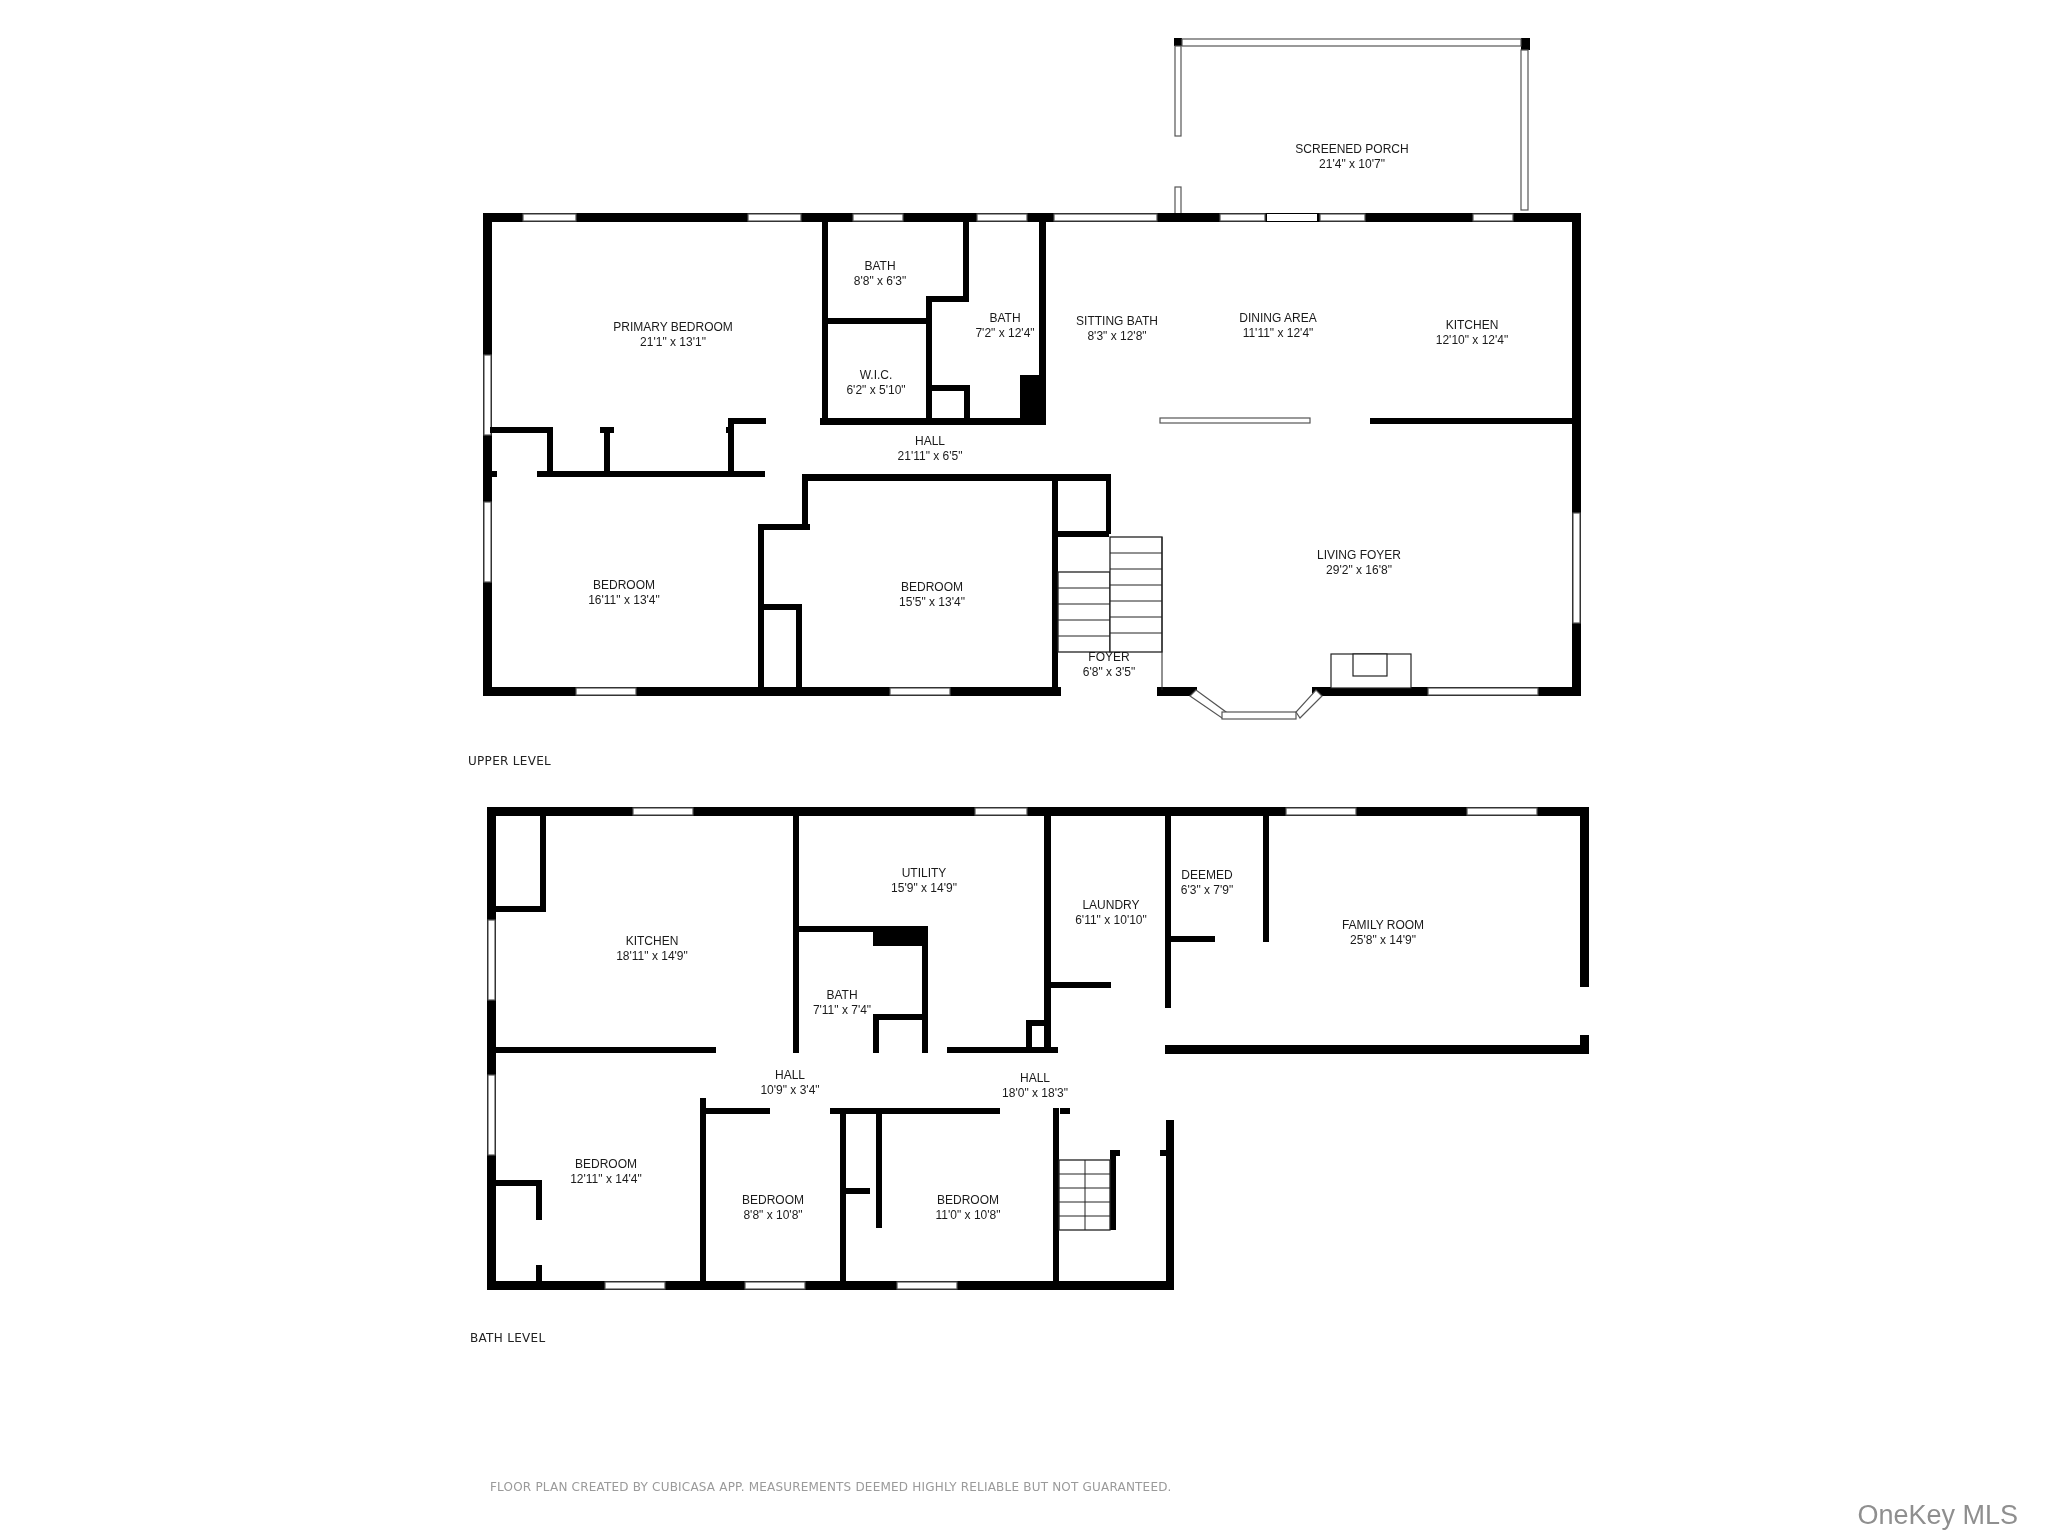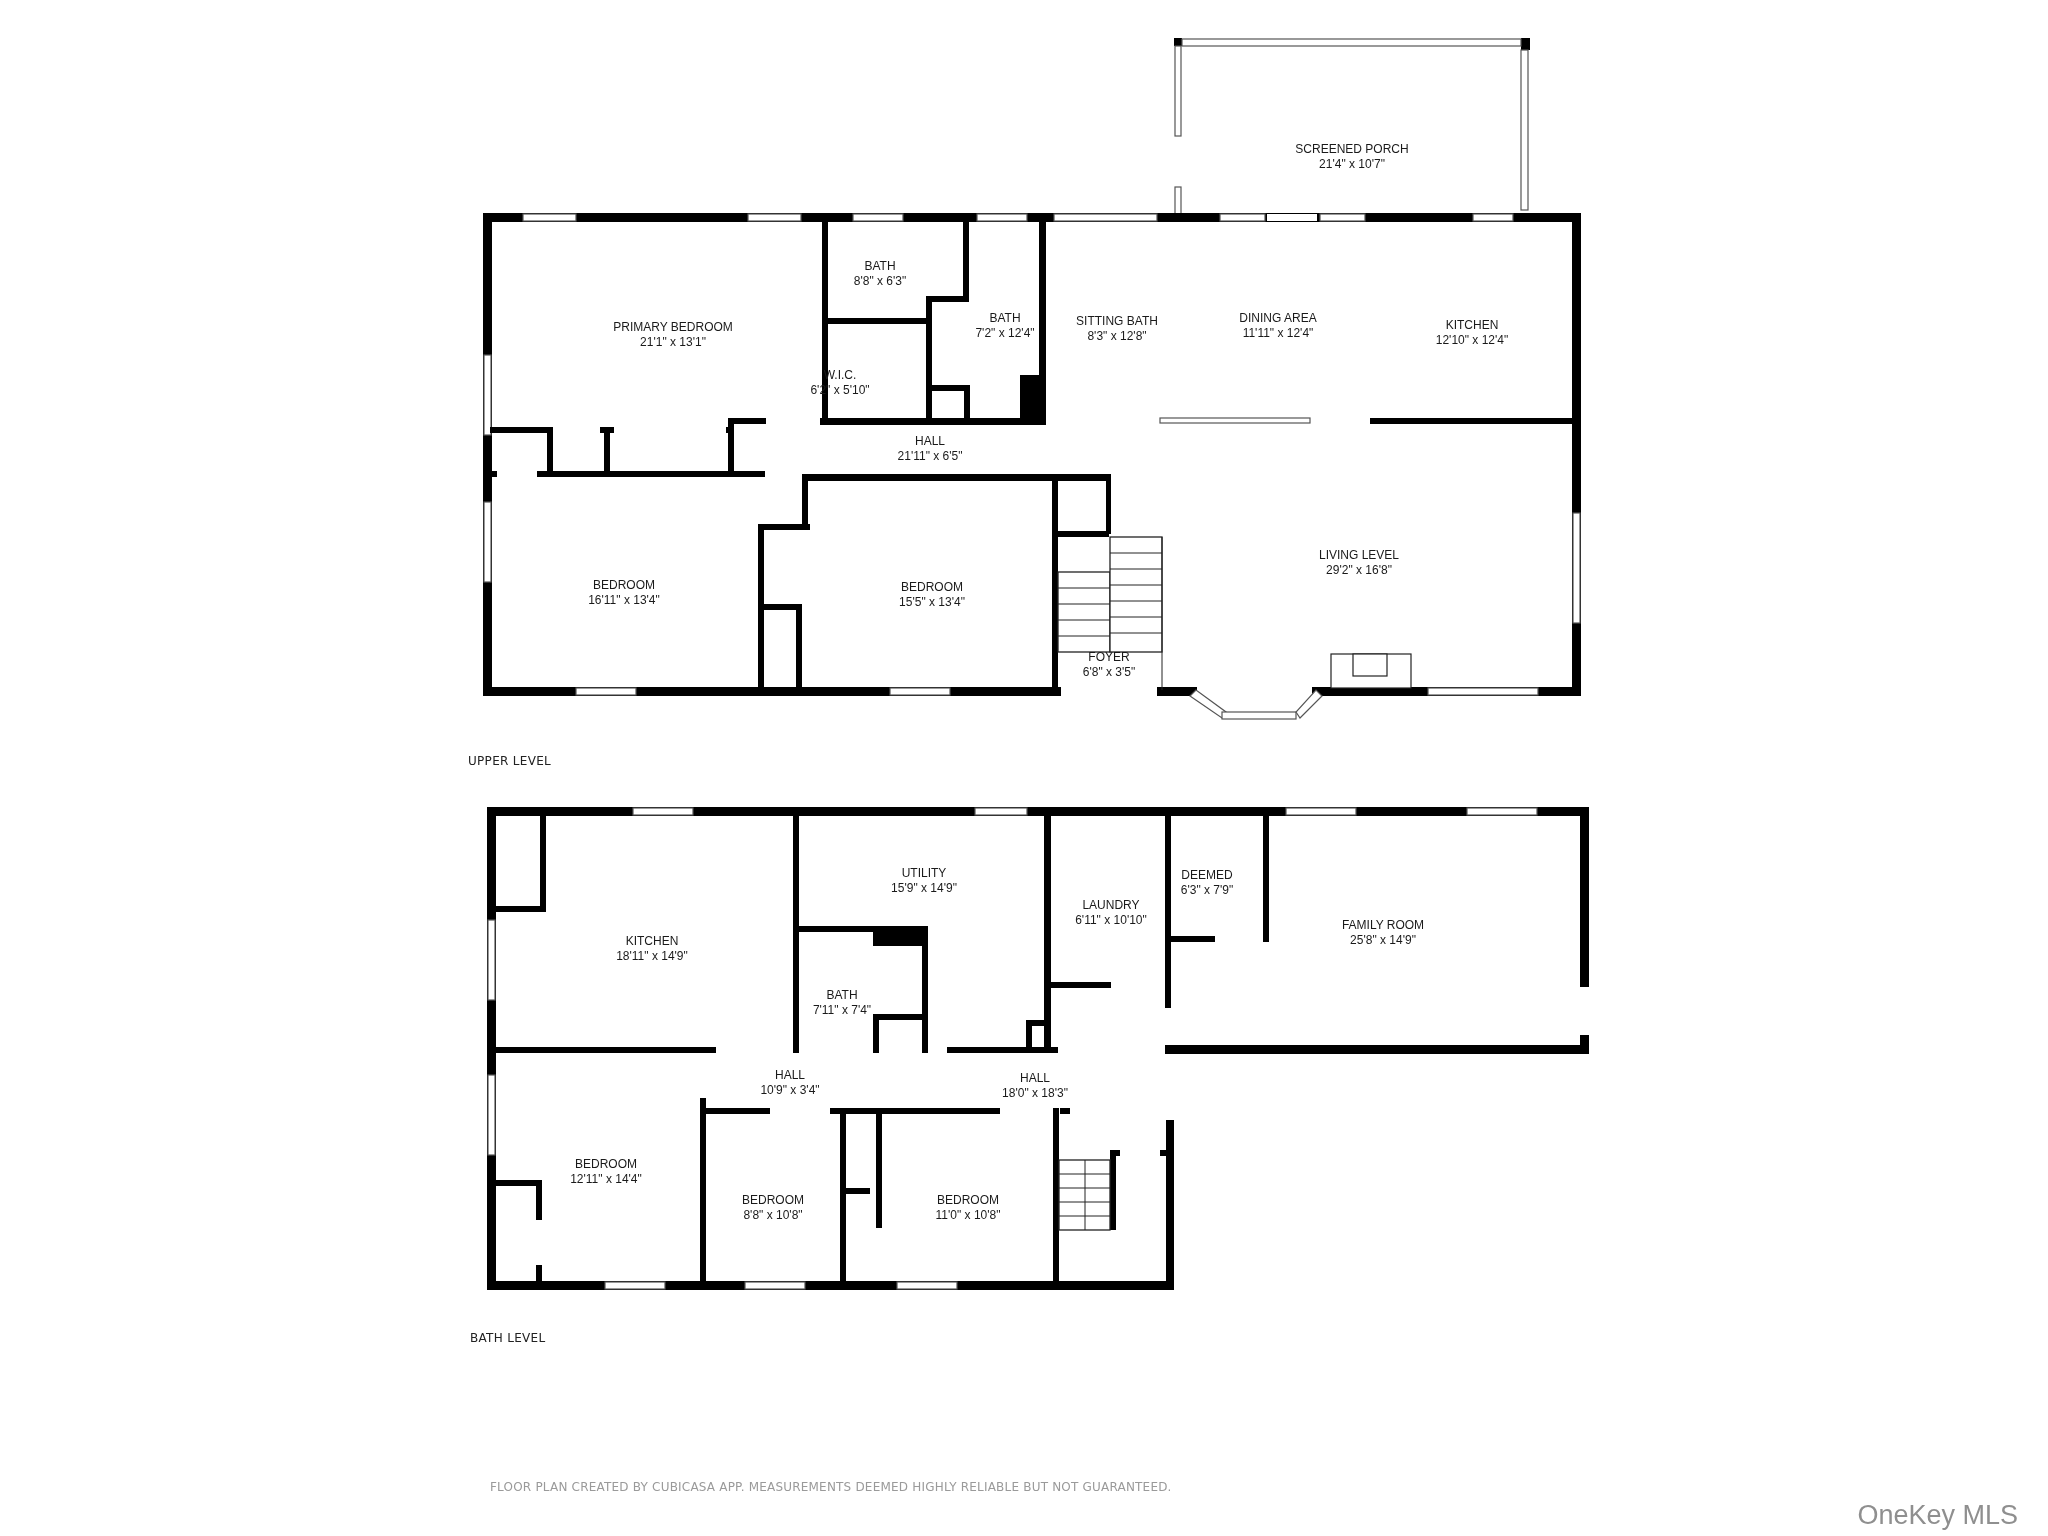--- a/index.html
+++ b/index.html
@@ -184,21 +184,21 @@
   <div>21'4" x 10'7"</div>
 </div>
 <div class="room-label" style="left:673px;top:320px;">
   <div>PRIMARY BEDROOM</div>
   <div>21'1" x 13'1"</div>
 </div>
 <div class="room-label" style="left:880px;top:259px;">
   <div>BATH</div>
   <div>8'8" x 6'3"</div>
 </div>
-<div class="room-label" style="left:840px;top:368px;">
+<div class="room-label" style="left:876px;top:368px;">
   <div>W.I.C.</div>
   <div>6'2" x 5'10"</div>
 </div>
 <div class="room-label" style="left:1005px;top:311px;">
   <div>BATH</div>
   <div>7'2" x 12'4"</div>
 </div>
 <div class="room-label" style="left:1117px;top:314px;">
   <div>SITTING BATH</div>
   <div>8'3" x 12'8"</div>
@@ -221,21 +221,21 @@
 </div>
 <div class="room-label" style="left:932px;top:580px;">
   <div>BEDROOM</div>
   <div>15'5" x 13'4"</div>
 </div>
 <div class="room-label" style="left:1109px;top:650px;">
   <div>FOYER</div>
   <div>6'8" x 3'5"</div>
 </div>
 <div class="room-label" style="left:1359px;top:548px;">
-  <div>LIVING LEVEL</div>
+  <div>LIVING FOYER</div>
   <div>29'2" x 16'8"</div>
 </div>
 <div class="level-label" style="left:468px;top:754px;">UPPER LEVEL</div>
 
 <div class="room-label" style="left:652px;top:934px;">
   <div>KITCHEN</div>
   <div>18'11" x 14'9"</div>
 </div>
 <div class="room-label" style="left:924px;top:866px;">
   <div>UTILITY</div>

